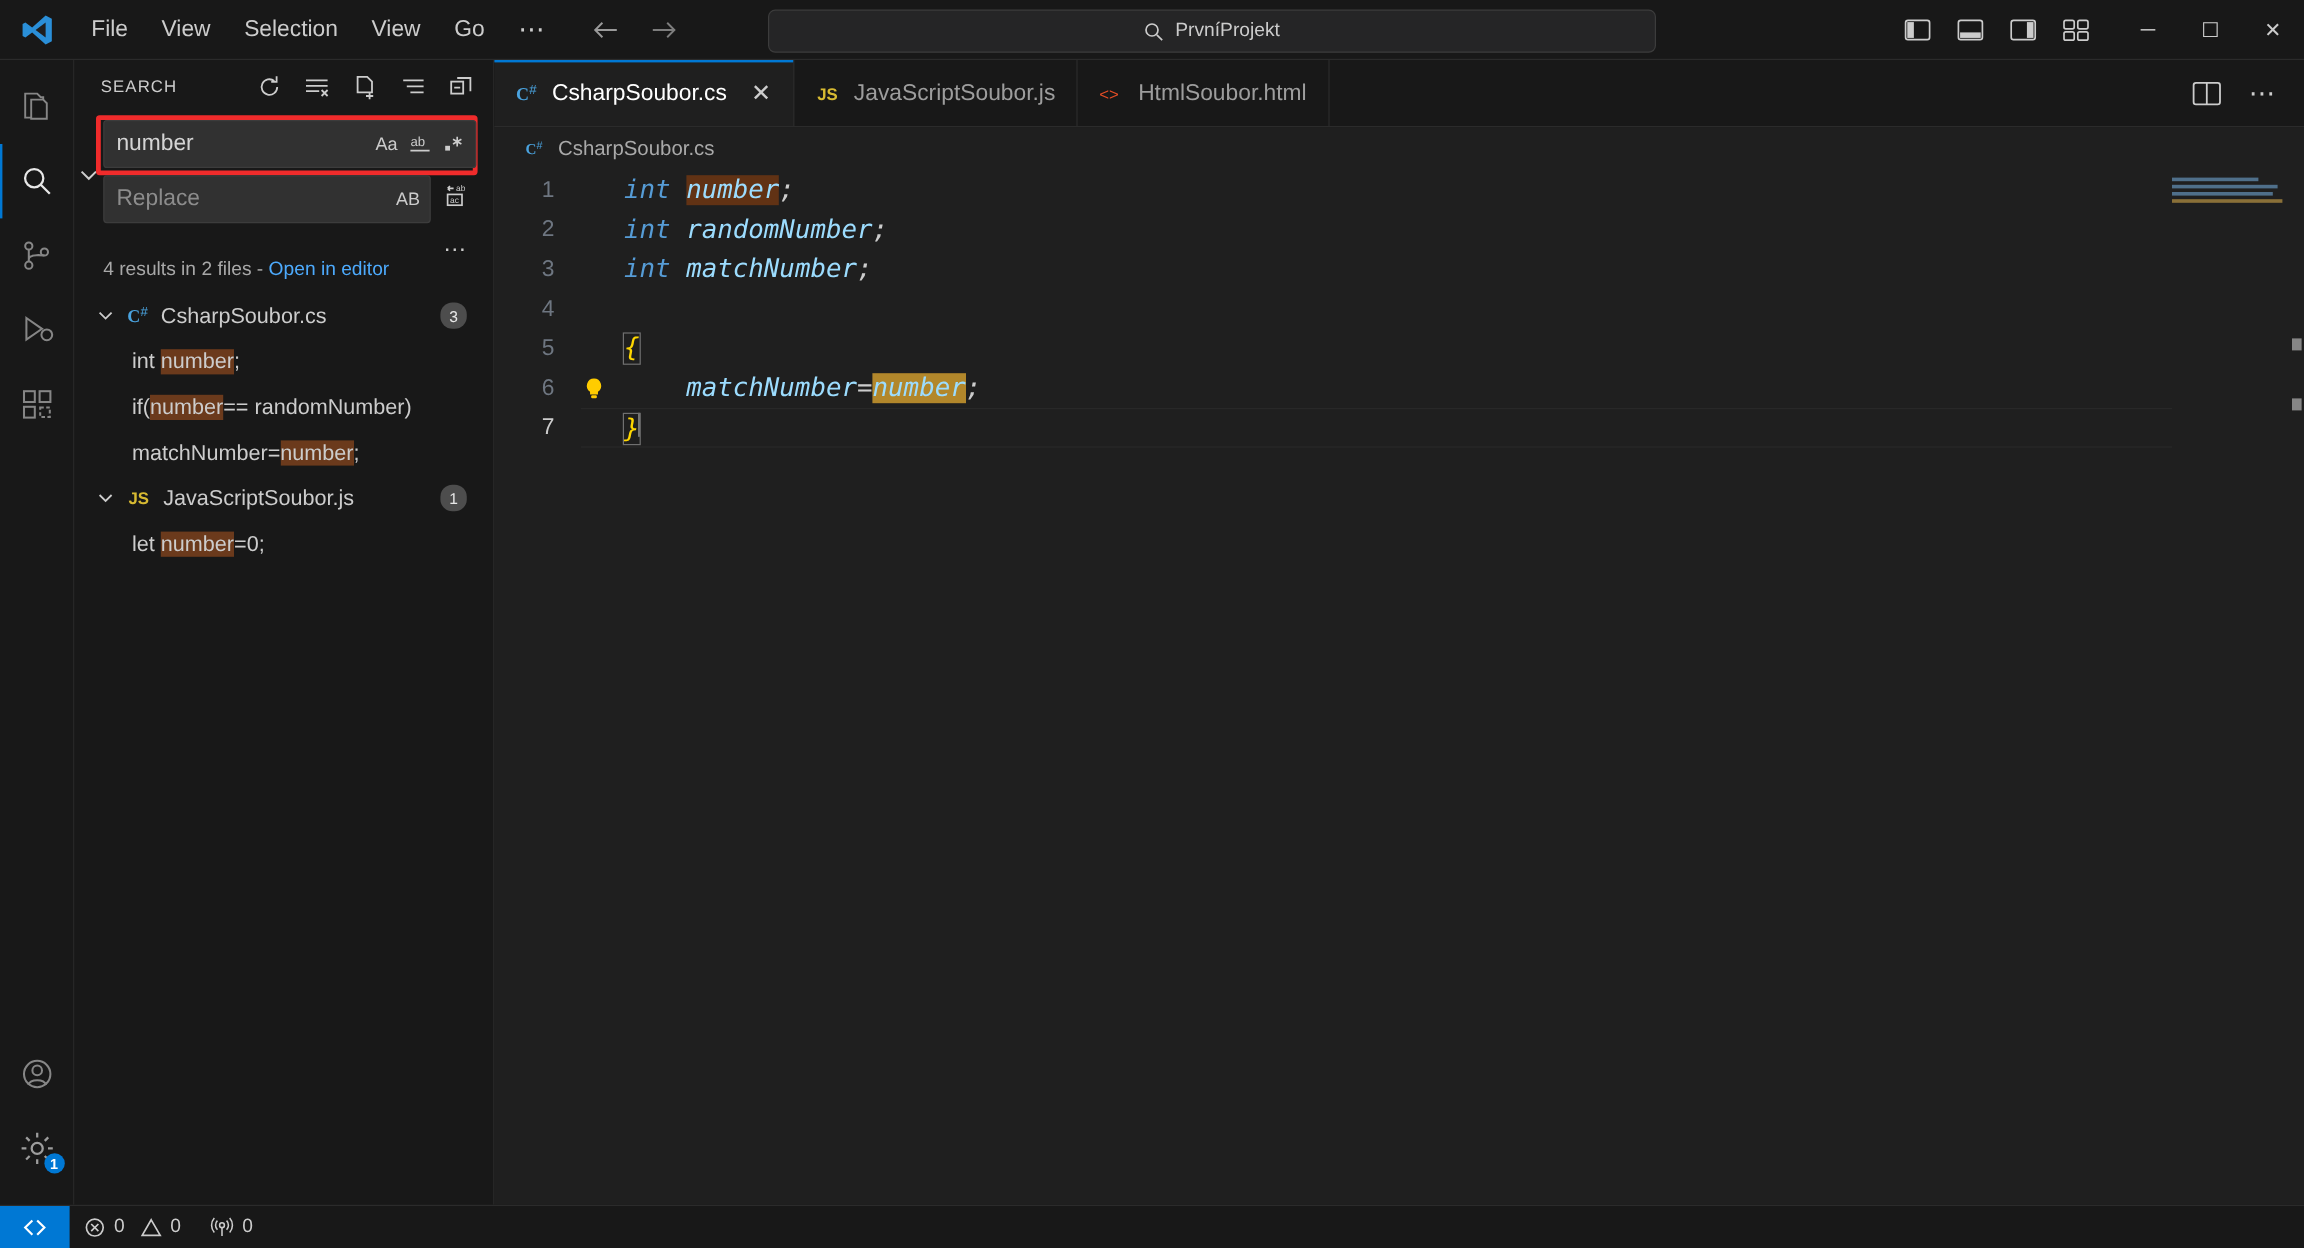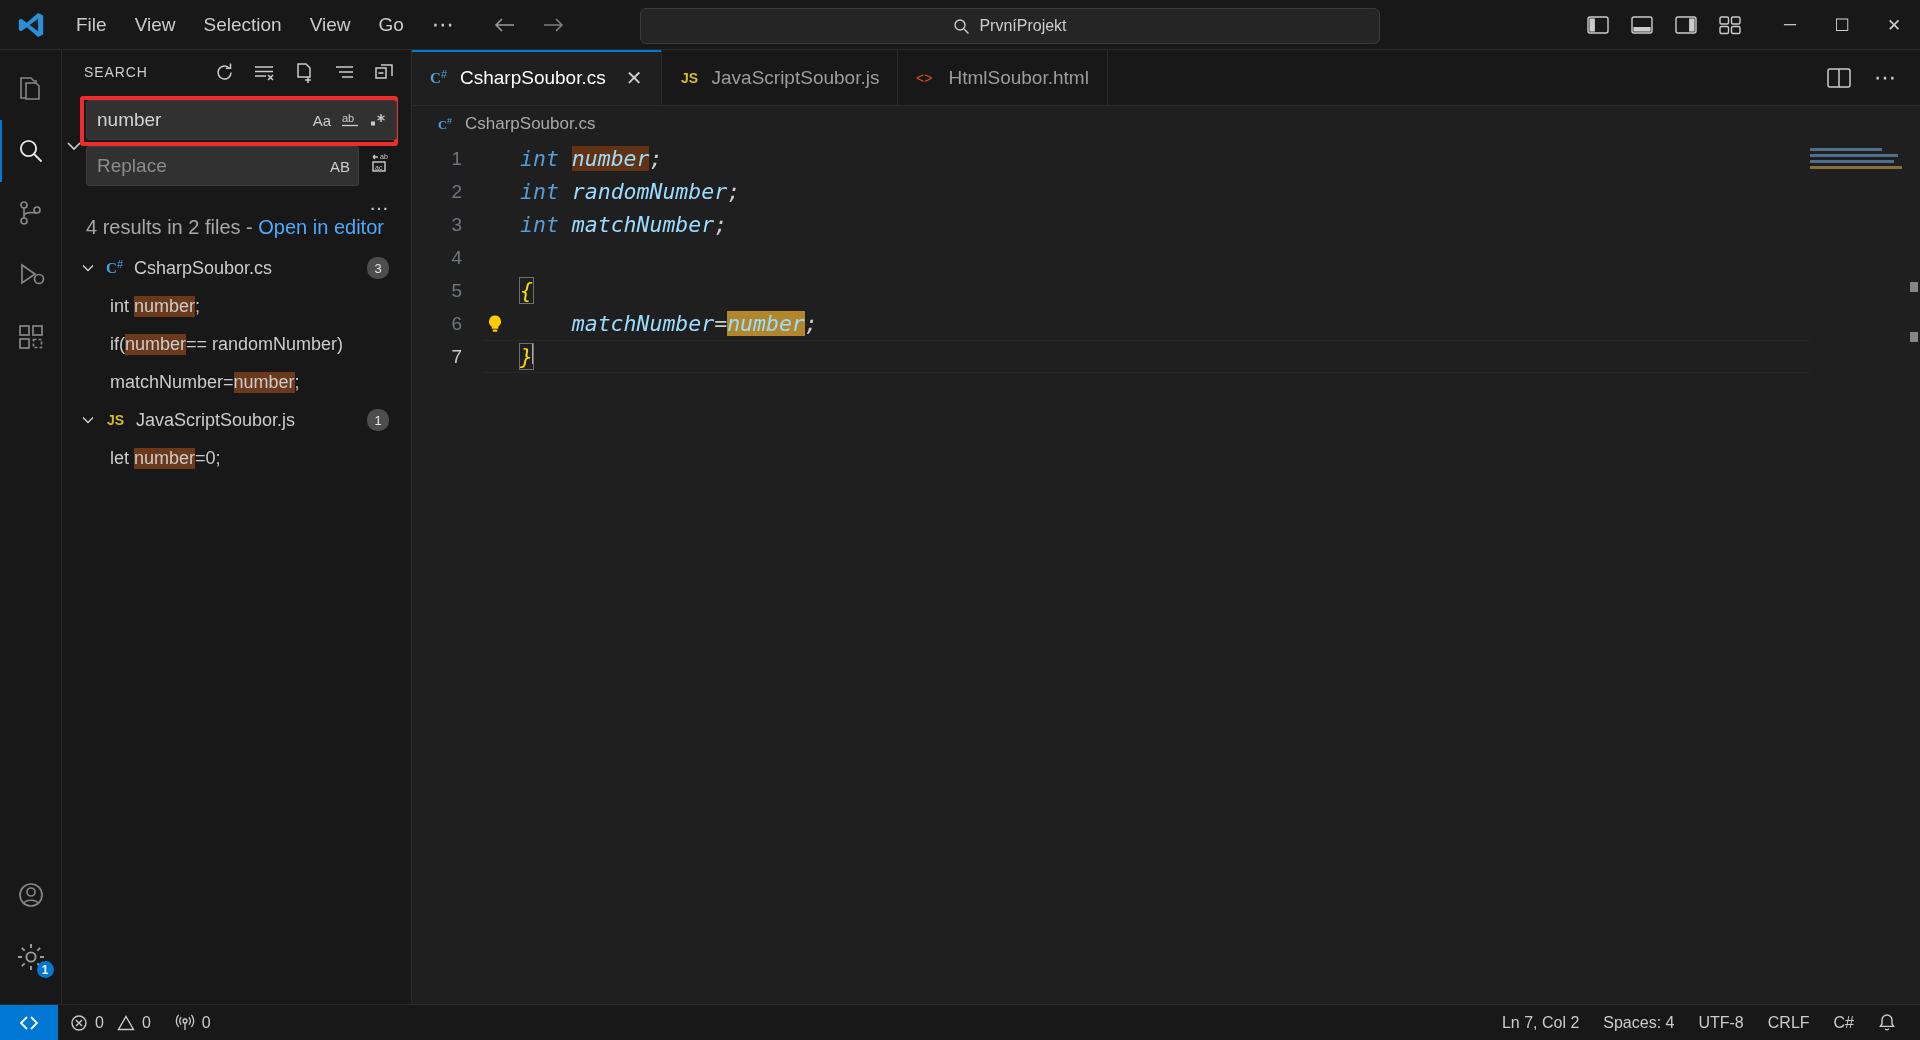--- a/index.html
+++ b/index.html
@@ -95,21 +95,21 @@
   .caret { width:1px; height:20px; background:#aeafad; display:inline-block; margin-left:-1px;}
 
   .replace-row { display:flex; align-items:flex-start; gap:6px; }
   .replace-all {
     width:32px; height:32px; display:flex; align-items:center; justify-content:center;
     color:#cccccc; border-radius:3px;
   }
 
   .moredots { text-align:right; color:#cccccc; font-size:20px; line-height:10px; padding: 6px 6px 2px 0; letter-spacing:2px;}
 
-  .results-summary { font-size:20px; color:#a8a8a8; padding: 6px 0 10px 24px; }
+  .results-summary { font-size:16px; color:#a8a8a8; padding: 6px 0 10px 24px; }
   .results-summary a { color:#4daafc; text-decoration:none; }
 
   .tree { flex:1; overflow:hidden; font-size: 17px; }
   .filerow { height:38px; display:flex; align-items:center; padding-left: 16px; gap: 8px; position:relative;}
   .chev { width: 20px; color:#cccccc; display:flex; align-items:center; justify-content:center;}
   .fname { color:#cccccc; font-size:18px; }
   .count {
     position:absolute; right: 22px; background:#4d4d4d; color:#e7e7e7; border-radius:10px;
     min-width:22px; height:22px; font-size:13px; display:flex; align-items:center; justify-content:center; padding:0 6px;
   }
@@ -572,27 +572,14 @@
     <div class="sb-item">
       <span>
         <svg width="20" height="18" viewBox="0 0 20 18">
             <circle cx="10" cy="7" r="2" stroke="#cccccc" stroke-width="1.3" fill="none"></circle>
             <path d="M6.2 3.2 a5.4 5.4 0 0 0 0 7.6 M13.8 3.2 a5.4 5.4 0 0 1 0 7.6 M3.6 1 a9 9 0 0 0 0 12 M16.4 1 a9 9 0 0 1 0 12" stroke="#cccccc" stroke-width="1.3" fill="none"></path>
             <path d="M10 9 V16" stroke="#cccccc" stroke-width="1.3"></path>
           </svg>
       </span>
       <span>0</span>
     </div>
-    <div class="sb-right">
-      <div class="sb-item">Ln 7, Col 2</div>
-      <div class="sb-item">Spaces: 4</div>
-      <div class="sb-item">UTF-8</div>
-      <div class="sb-item">CRLF</div>
-      <div class="sb-item">C#</div>
-      <div class="sb-item">
-        <svg width="18" height="19" viewBox="0 0 18 19">
-            <path d="M9 2 a5 5 0 0 1 5 5 v4 l1.6 2.4 H2.4 L4 11 V7 a5 5 0 0 1 5 -5 Z" stroke="#cccccc" stroke-width="1.4" fill="none"></path>
-            <path d="M7.2 15.6 a1.9 1.9 0 0 0 3.6 0" stroke="#cccccc" stroke-width="1.4" fill="none"></path>
-          </svg>
-      </div>
-    </div>
   </div>
 </div>
 
 </body></html>

